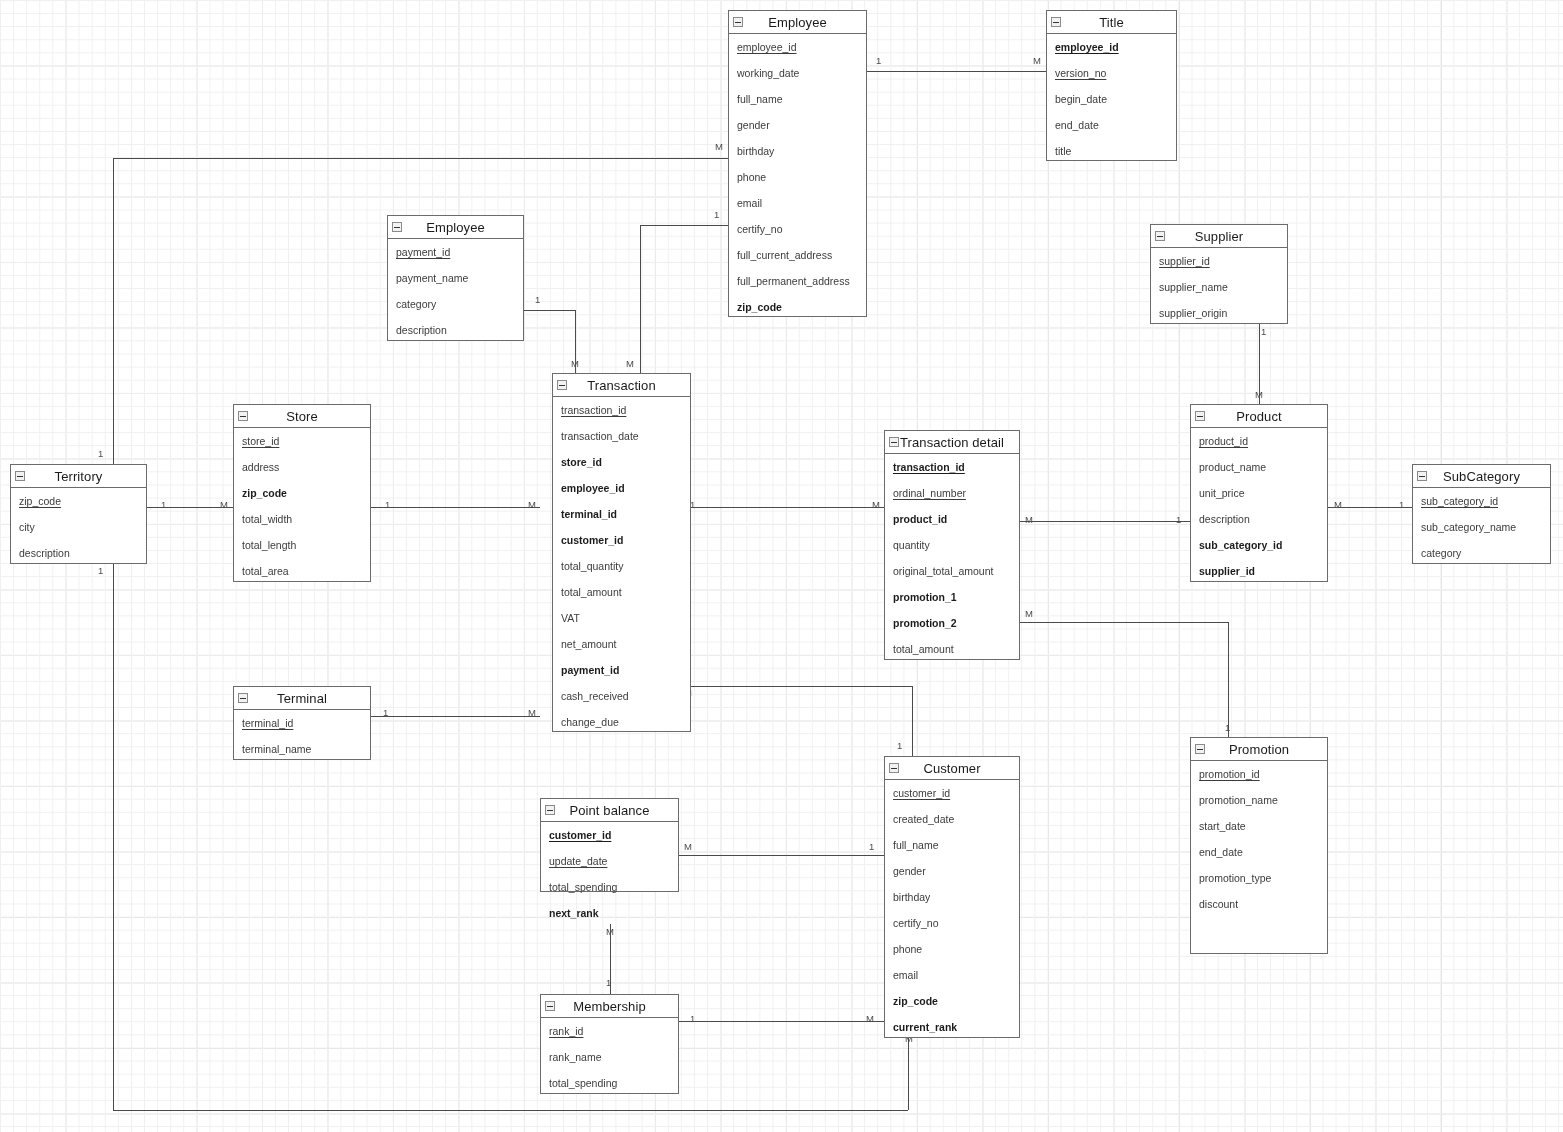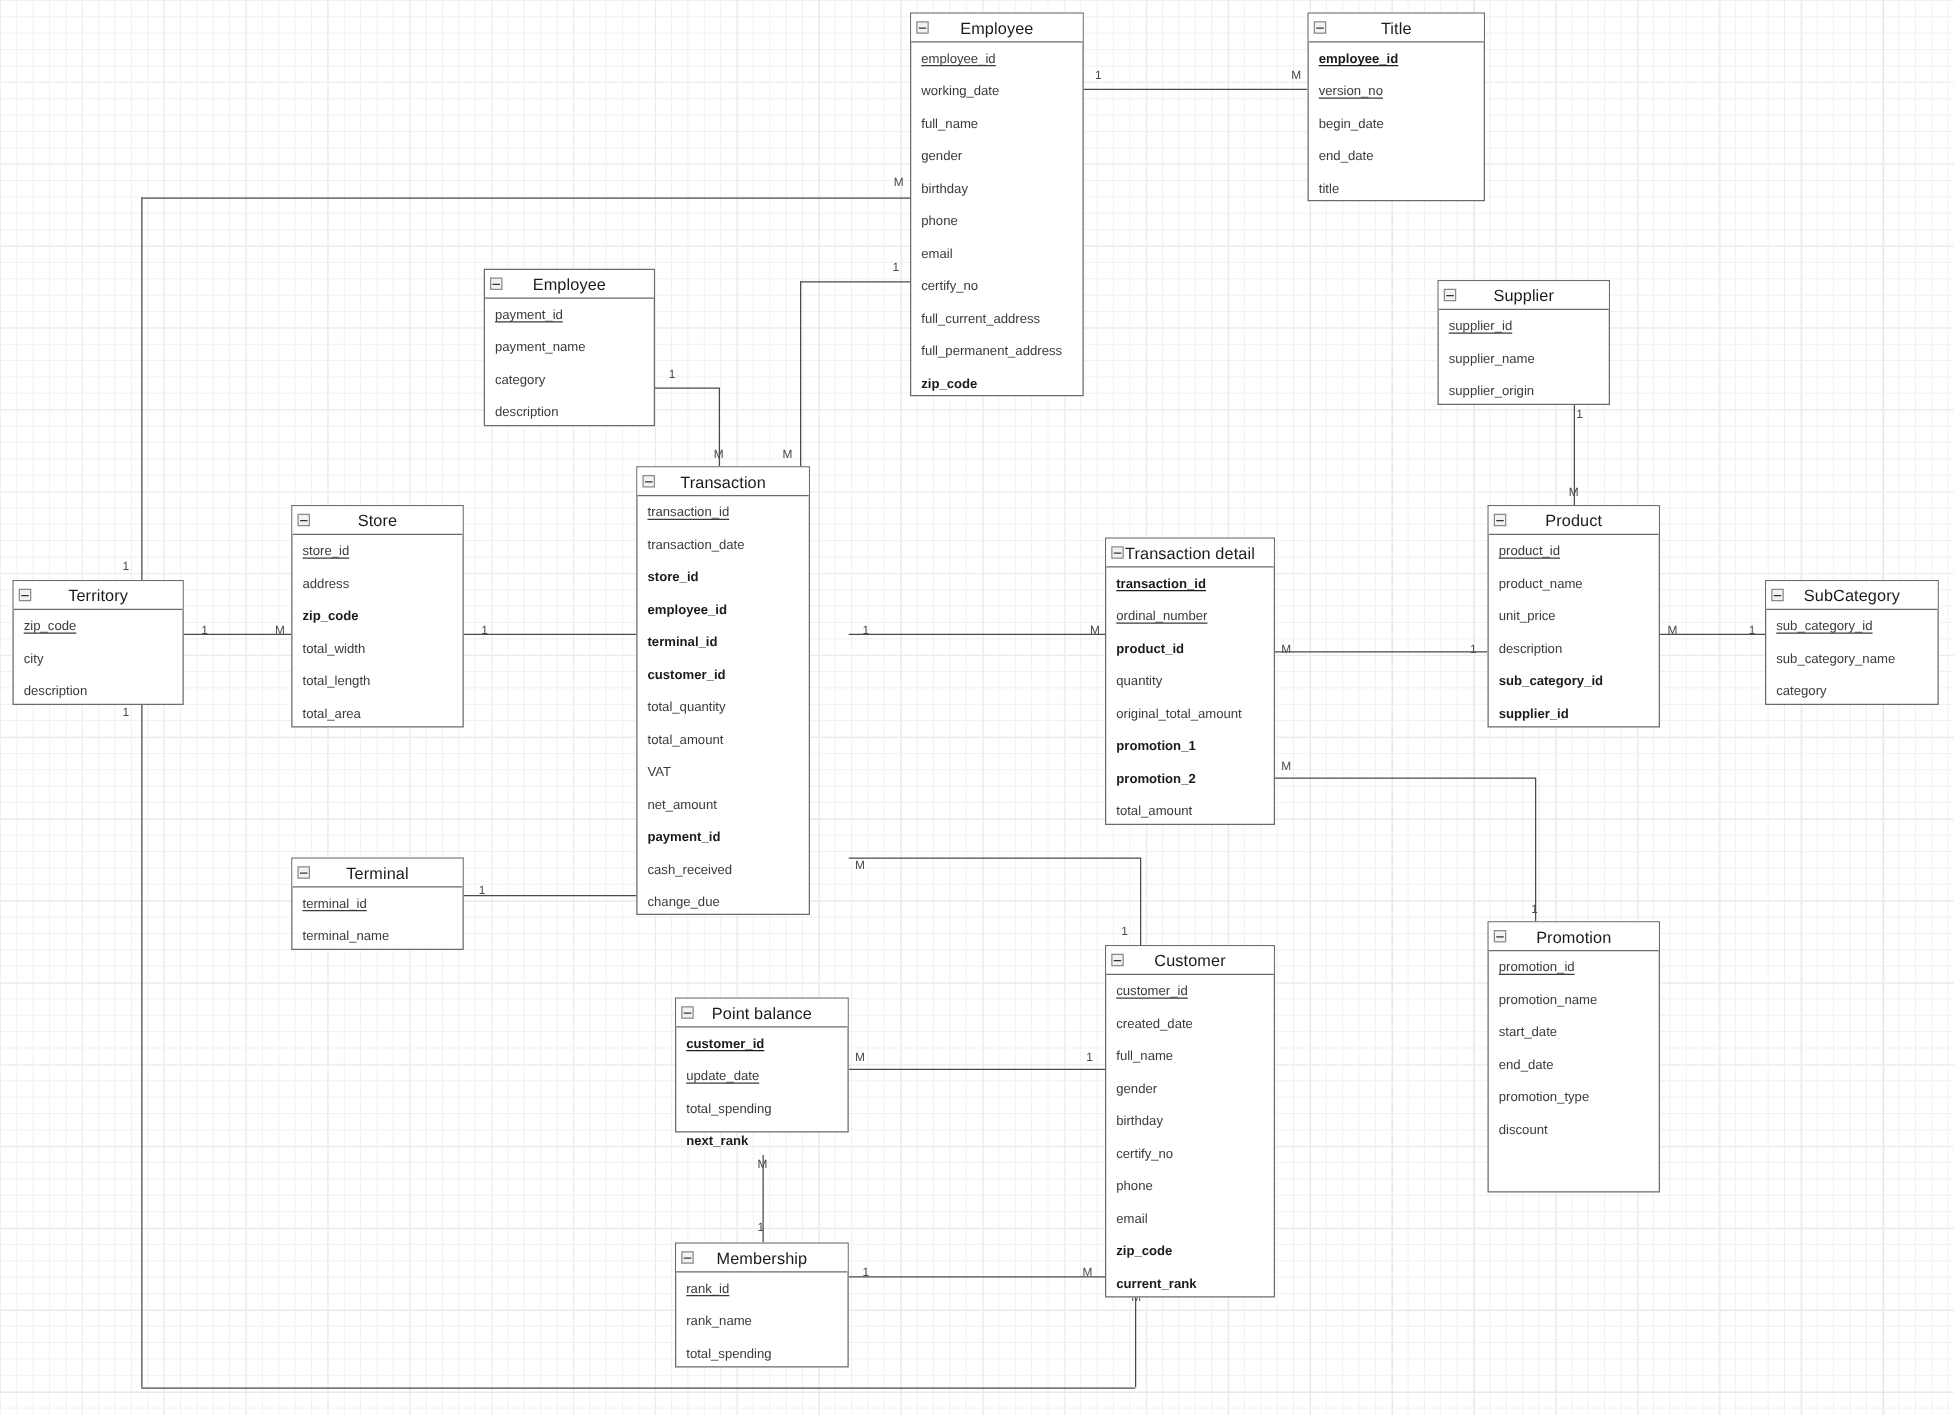--- a/index.html
+++ b/index.html
@@ -186,21 +186,21 @@
           <div class="attr"><span>gender</span></div>
           <div class="attr"><span>birthday</span></div>
           <div class="attr"><span>phone</span></div>
           <div class="attr"><span>email</span></div>
           <div class="attr"><span>certify_no</span></div>
           <div class="attr"><span>full_current_address</span></div>
           <div class="attr"><span>full_permanent_address</span></div>
           <div class="attr fk"><span>zip_code</span></div>
         </div>
       </div>
-      <div class="entity" style="left: 1046px; top: 10px; width: 142px; height: 151px;">
+      <div class="entity" style="left: 1046px; top: 10px; width: 131px; height: 151px;">
         <div class="entity-header">
           <span class="collapse-icon"></span>
           <span class="entity-title">Title</span>
         </div>
         <div class="attrs">
           <div class="attr pk fk"><span>employee_id</span></div>
           <div class="attr pk"><span>version_no</span></div>
           <div class="attr"><span>begin_date</span></div>
           <div class="attr"><span>end_date</span></div>
           <div class="attr"><span>title</span></div>
@@ -222,21 +222,21 @@
         <div class="entity-header">
           <span class="collapse-icon"></span>
           <span class="entity-title">Supplier</span>
         </div>
         <div class="attrs">
           <div class="attr pk"><span>supplier_id</span></div>
           <div class="attr"><span>supplier_name</span></div>
           <div class="attr"><span>supplier_origin</span></div>
         </div>
       </div>
-      <div class="entity" style="left: 509px; top: 373px; width: 139px; height: 359px;">
+      <div class="entity" style="left: 552px; top: 373px; width: 139px; height: 359px;">
         <div class="entity-header">
           <span class="collapse-icon"></span>
           <span class="entity-title">Transaction</span>
         </div>
         <div class="attrs">
           <div class="attr pk"><span>transaction_id</span></div>
           <div class="attr"><span>transaction_date</span></div>
           <div class="attr fk"><span>store_id</span></div>
           <div class="attr fk"><span>employee_id</span></div>
           <div class="attr fk"><span>terminal_id</span></div>
@@ -351,21 +351,21 @@
           <div class="attr"><span>full_name</span></div>
           <div class="attr"><span>gender</span></div>
           <div class="attr"><span>birthday</span></div>
           <div class="attr"><span>certify_no</span></div>
           <div class="attr"><span>phone</span></div>
           <div class="attr"><span>email</span></div>
           <div class="attr fk"><span>zip_code</span></div>
           <div class="attr fk"><span>current_rank</span></div>
         </div>
       </div>
-      <div class="entity" style="left: 540px; top: 798px; width: 139px; height: 108px;">
+      <div class="entity" style="left: 540px; top: 798px; width: 139px; height: 94px;">
         <div class="entity-header">
           <span class="collapse-icon"></span>
           <span class="entity-title">Point balance</span>
         </div>
         <div class="attrs">
           <div class="attr pk fk"><span>customer_id</span></div>
           <div class="attr pk"><span>update_date</span></div>
           <div class="attr"><span>total_spending</span></div>
           <div class="attr fk"><span>next_rank</span></div>
         </div>

